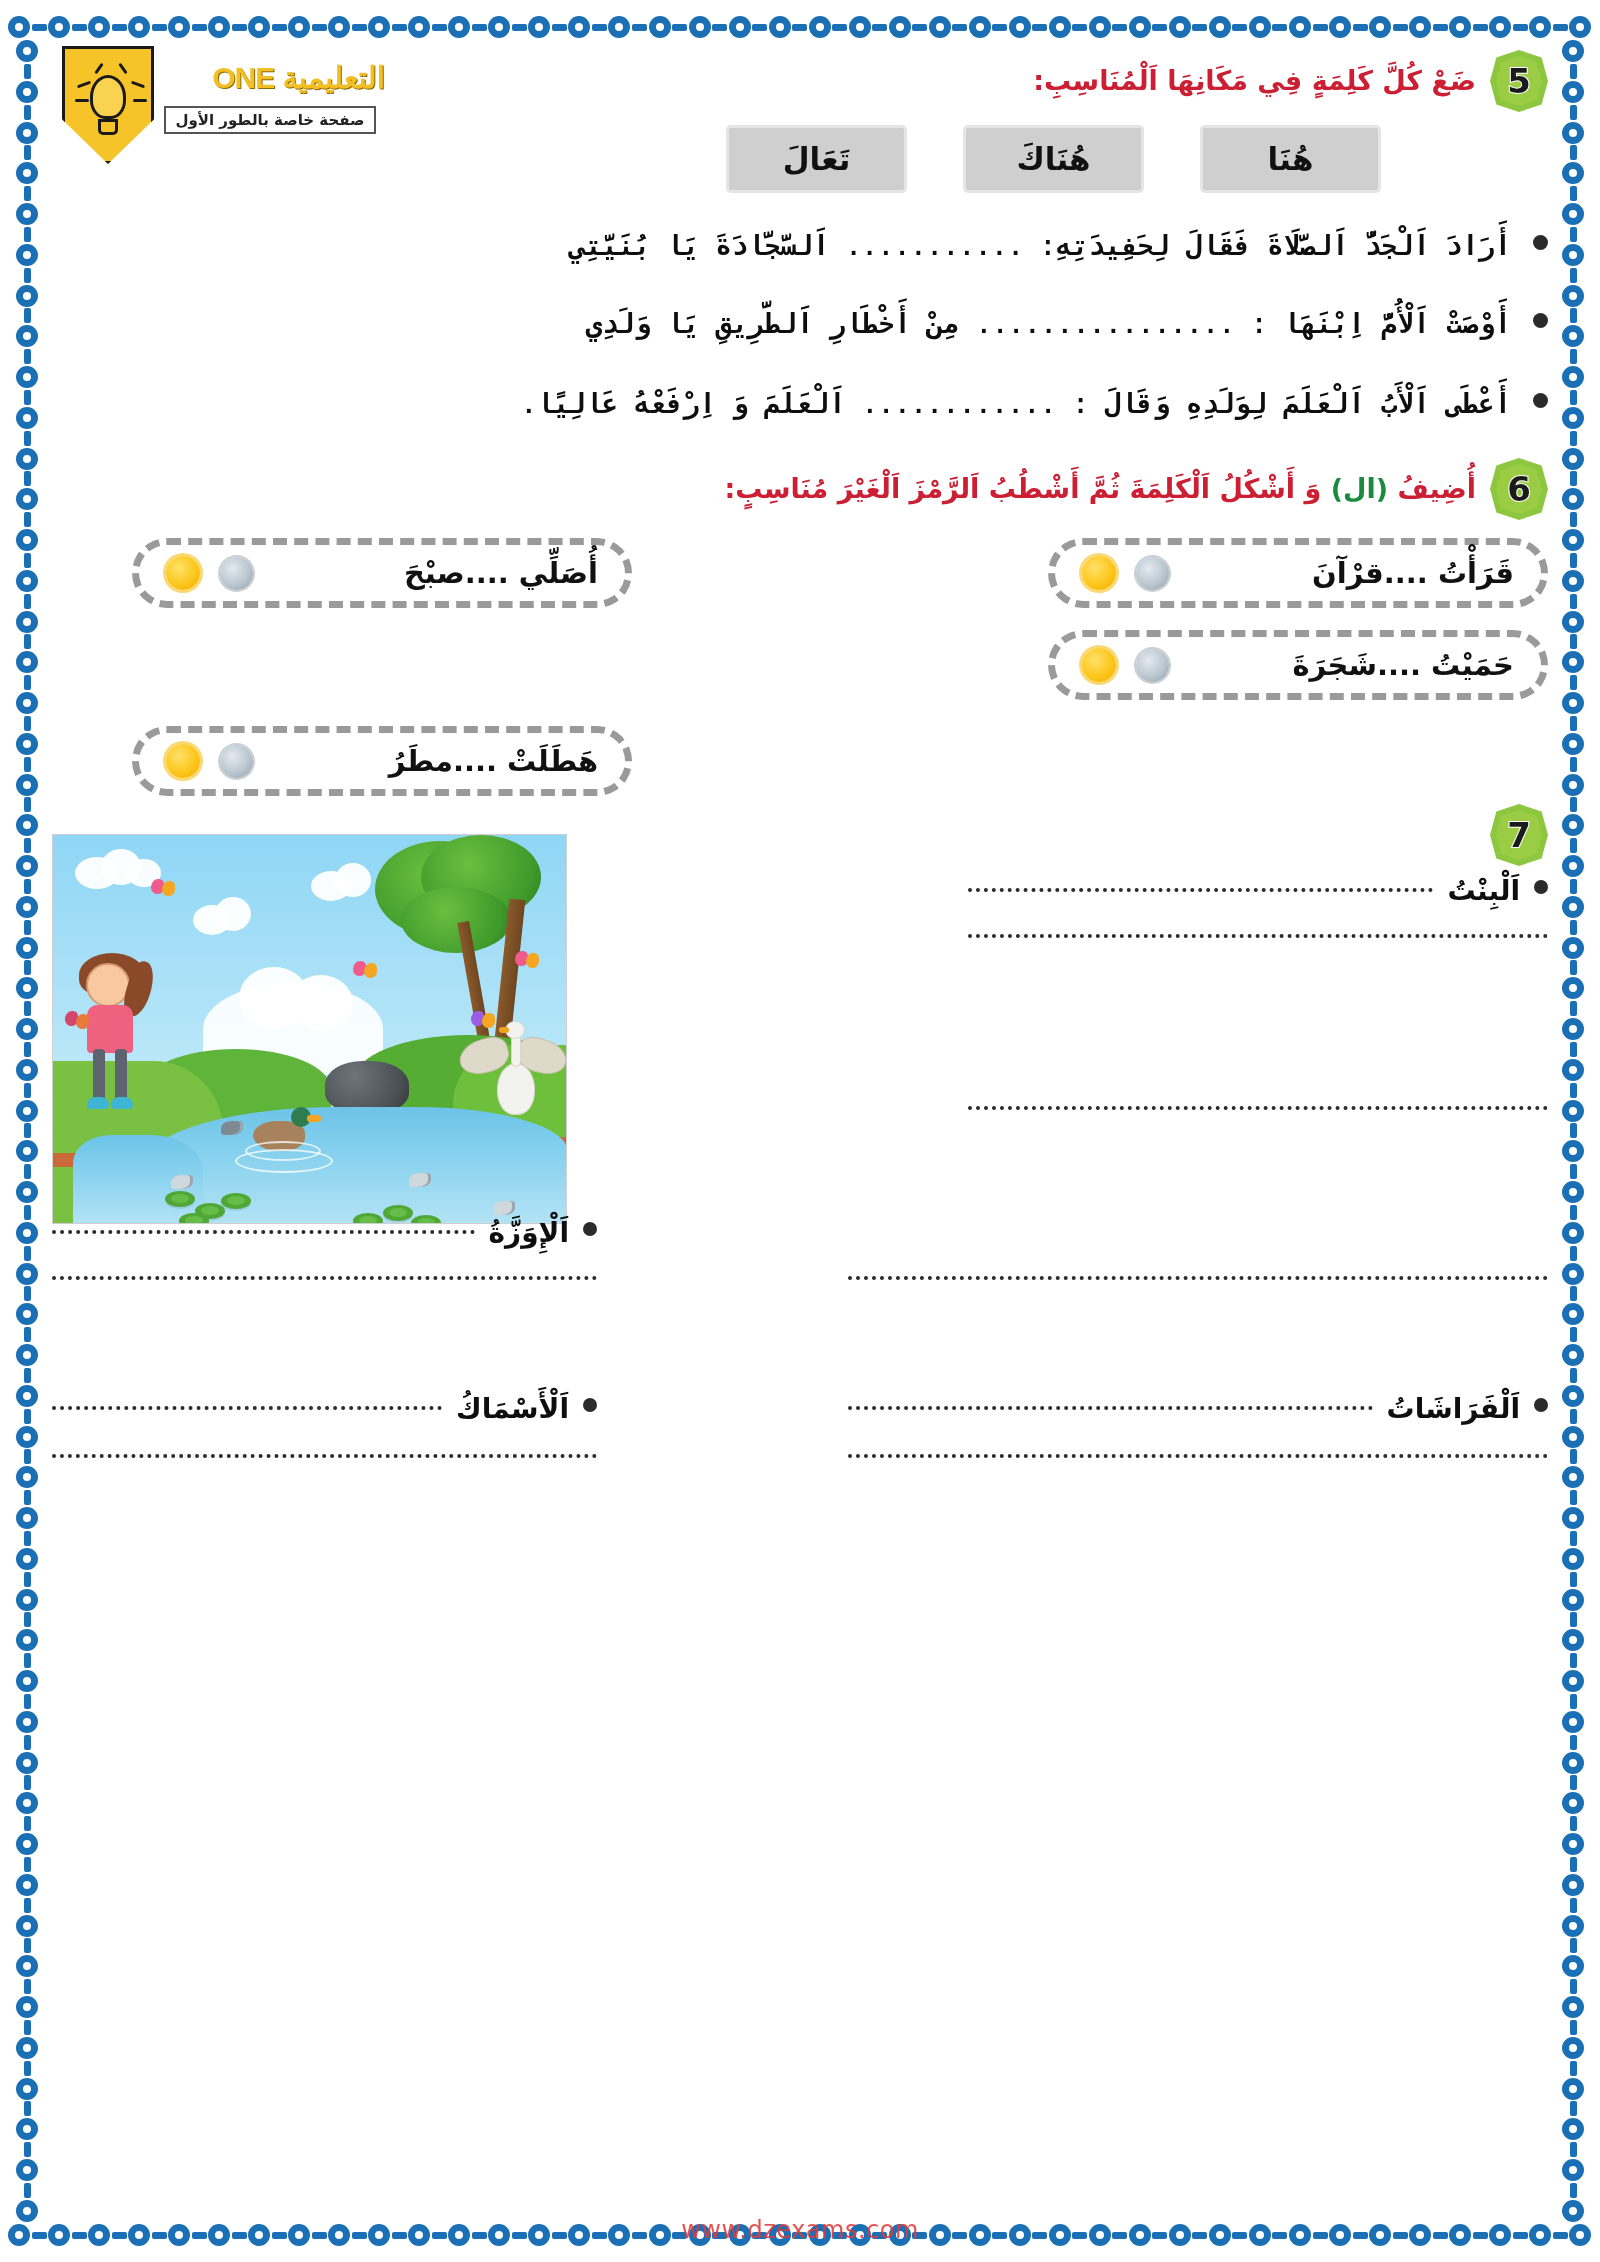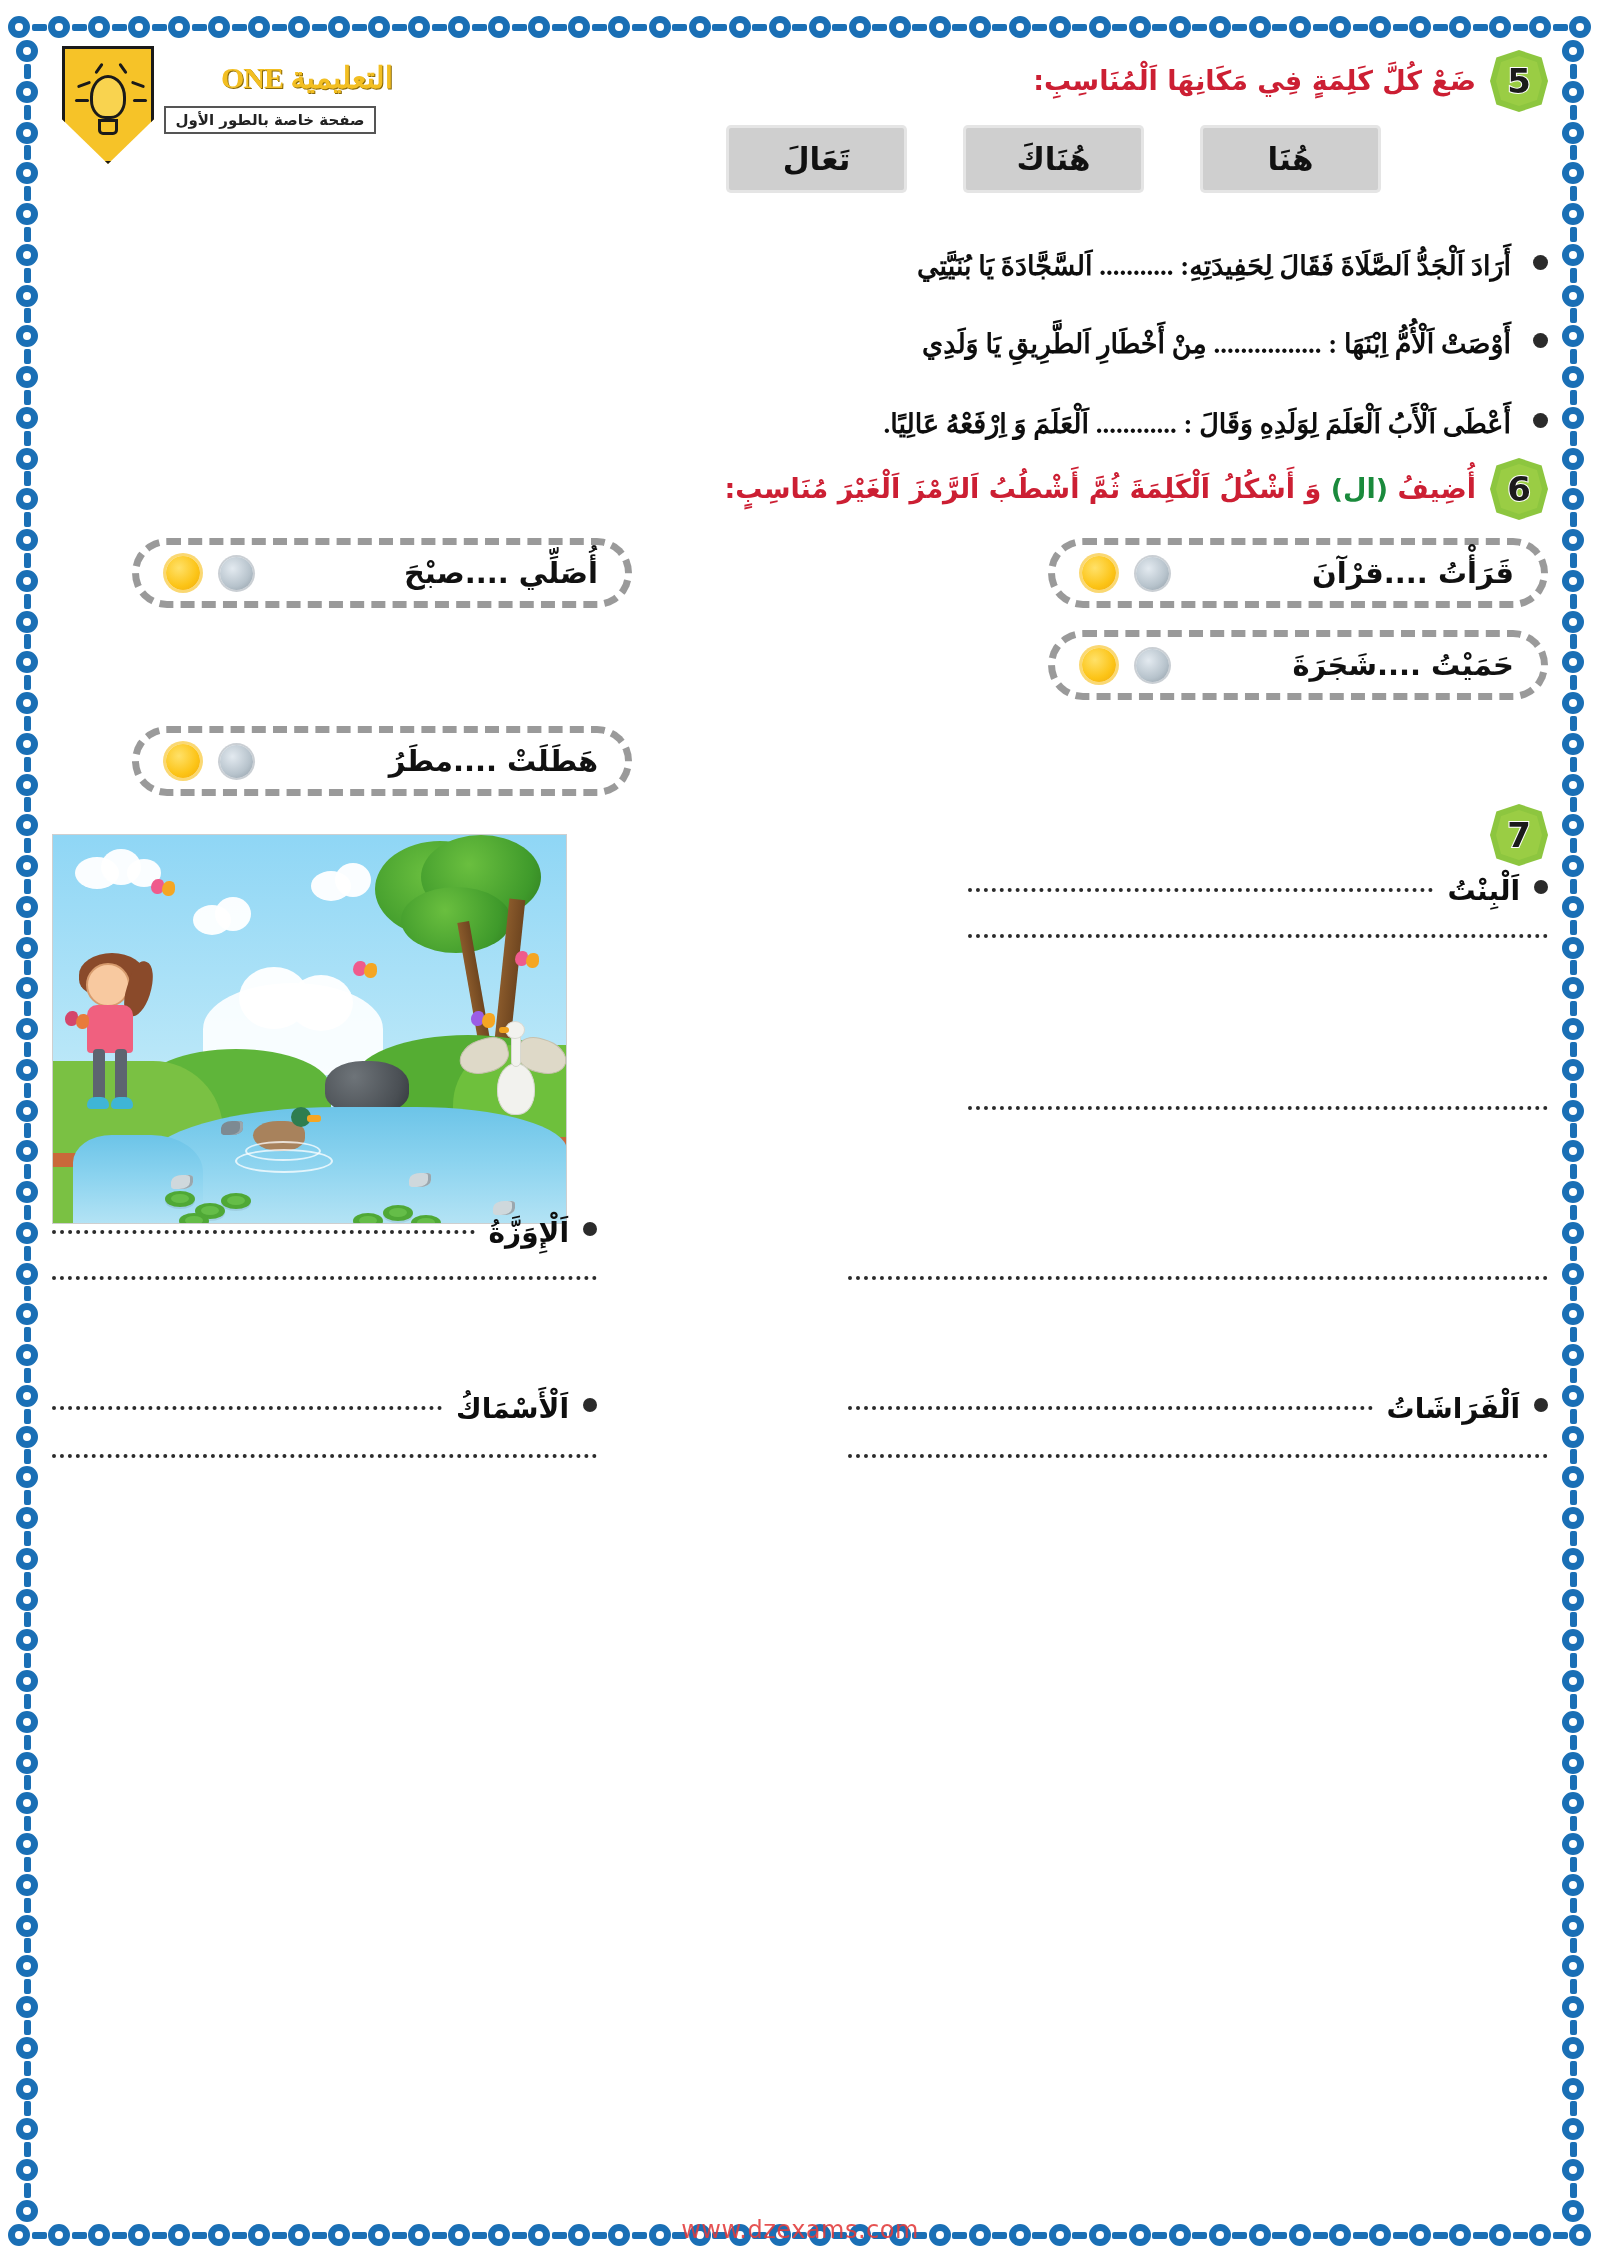--- a/index.html
+++ b/index.html
@@ -49,23 +49,23 @@
     border-radius: 50% 50% 42% 42%;
     background: #f9d34f;
   }
   .bulb-base {
     position: absolute; left: 50%; top: 70px; transform: translateX(-50%);
     width: 20px; height: 16px; background: #f6c328; border: 3px solid #1a1a1a;
     border-radius: 0 0 5px 5px;
   }
   .bulb-ray { position: absolute; background: #1a1a1a; height: 3px; border-radius: 2px; }
   .logo-one {
-    position: absolute; left: 126px; top: 16px; width: 215px;
+    position: absolute; left: 118px; top: 16px; width: 215px;
     text-align: right; direction: rtl;
-    font-family: Liberation Serif, serif;
+    font-family: Liberation Sans, sans-serif;
     font-weight: bold; font-size: 30px; color: #f3bf22;
     letter-spacing: -1px; white-space: nowrap;
     text-shadow: 1px 1px 0 #8a6a09;
   }
   .logo-sub {
     position: absolute; left: 112px; top: 62px; width: 212px;
     border: 2px solid #555; background: #fff;
     text-align: center; direction: rtl;
     font-size: 15px; font-weight: bold; color: #222;
     padding: 3px 2px; white-space: nowrap; overflow: hidden;
@@ -119,24 +119,23 @@
   .sent-row {
     position: absolute; right: 0; display: flex; direction: rtl;
     align-items: baseline; gap: 22px;
   }
   .bullet {
     width: 15px; height: 15px; border-radius: 50%;
     background: #2b2b2b; flex: 0 0 auto; transform: translateY(-5px);
   }
   .sent-text {
     direction: rtl; text-align: right;
-    font-family: Liberation Serif, serif;
+    font-family: Liberation Mono, monospace;
     font-weight: bold; font-size: 27px; color: #0e0e0e;
     white-space: nowrap;
-    margin-top: 20px;
   }
 
   
   .cloud {
     position: absolute; width: 500px; height: 82px;
     display: flex; direction: rtl; flex-direction: row;
     align-items: center; justify-content: space-between;
     padding: 0 34px;
   }
   .cloud::before {

